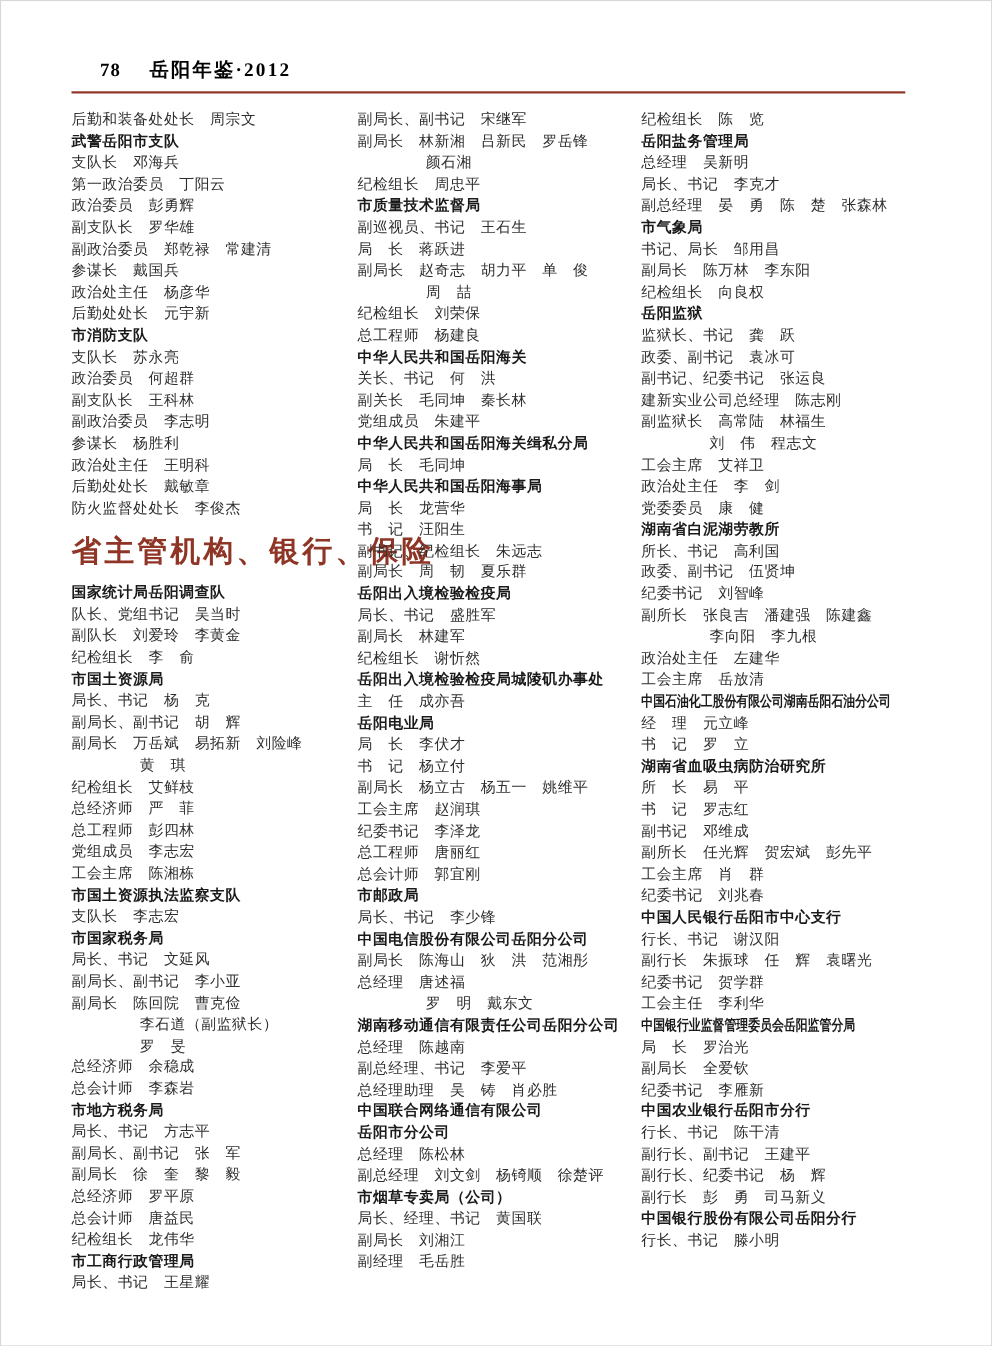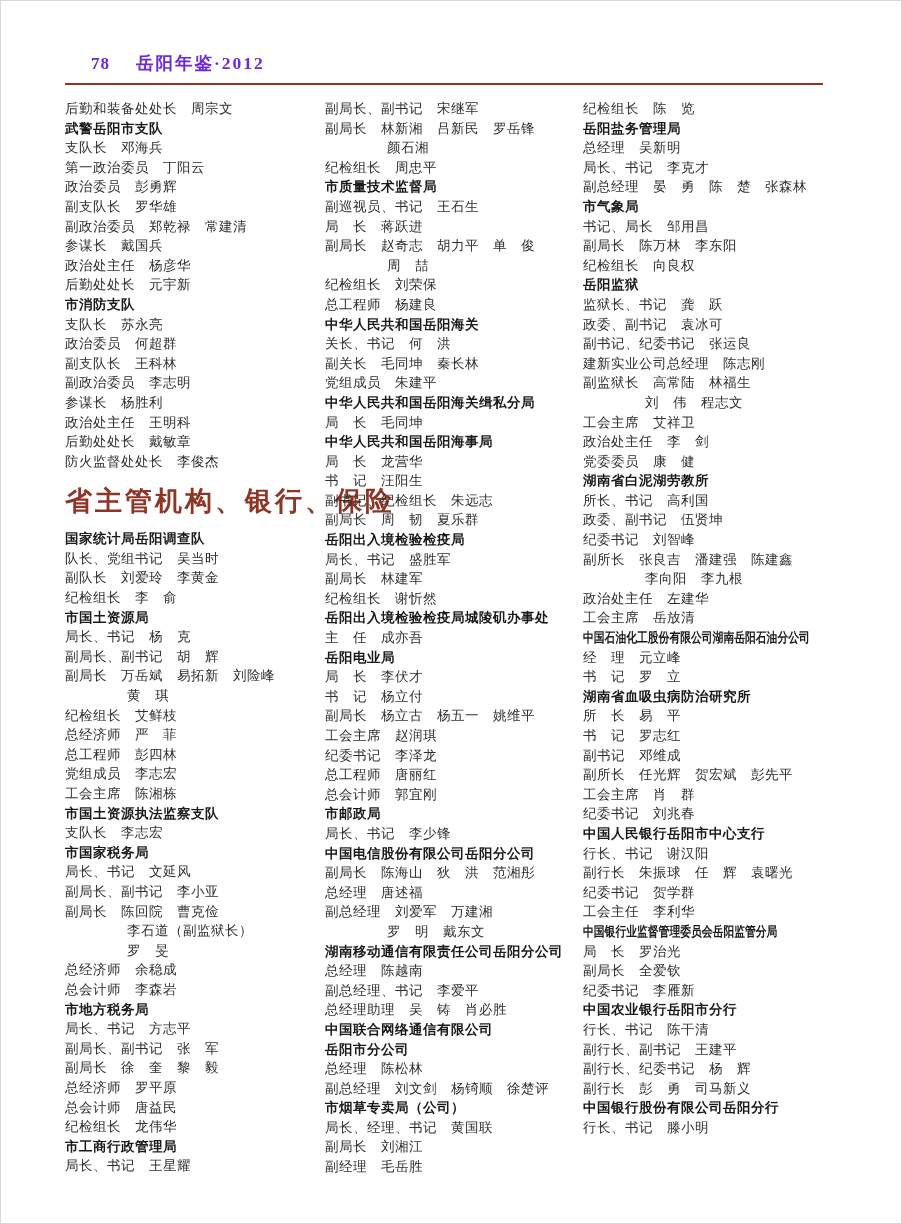--- a/index.html
+++ b/index.html
@@ -79,21 +79,21 @@
     font-weight: 600;
     letter-spacing: 3px;
     margin: 13px 0 11px 0;
     font-family: "Liberation Serif", "DejaVu Serif", serif;
   }
 </style>
 </head>
 <body>
 
 <div class="page">
-  <div class="page-header" style="color: #6d28d9;">
+  <div class="page-header" style="color: #000000;">
     <span class="page-number">78</span>
     <span class="page-title">岳阳年鉴·2012</span>
   </div>
   <div class="header-rule" style="border-color: rgb(142, 53, 38);"></div>
   <div class="columns" id="columns">
       <div class="col col-1">
         <div class="line entry">后勤和装备处处长　周宗文</div>
         <div class="line bold">武警岳阳市支队</div>
         <div class="line entry">支队长　邓海兵</div>
         <div class="line entry">第一政治委员　丁阳云</div>
@@ -182,21 +182,20 @@
         <div class="line entry">副局长　杨立古　杨五一　姚维平</div>
         <div class="line entry">工会主席　赵润琪</div>
         <div class="line entry">纪委书记　李泽龙</div>
         <div class="line entry">总工程师　唐丽红</div>
         <div class="line entry">总会计师　郭宜刚</div>
         <div class="line bold">市邮政局</div>
         <div class="line entry">局长、书记　李少锋</div>
         <div class="line bold">中国电信股份有限公司岳阳分公司</div>
         <div class="line entry">副局长　陈海山　狄　洪　范湘彤</div>
         <div class="line entry">总经理　唐述福</div>
-        <div class="line entry">副总经理　刘爱军　万建湘</div>
         <div class="line indent">罗　明　戴东文</div>
         <div class="line bold">湖南移动通信有限责任公司岳阳分公司</div>
         <div class="line entry">总经理　陈越南</div>
         <div class="line entry">副总经理、书记　李爱平</div>
         <div class="line entry">总经理助理　吴　铸　肖必胜</div>
         <div class="line bold">中国联合网络通信有限公司</div>
         <div class="line bold">岳阳市分公司</div>
         <div class="line entry">总经理　陈松林</div>
         <div class="line entry">副总经理　刘文剑　杨锜顺　徐楚评</div>
         <div class="line bold">市烟草专卖局（公司）</div>

